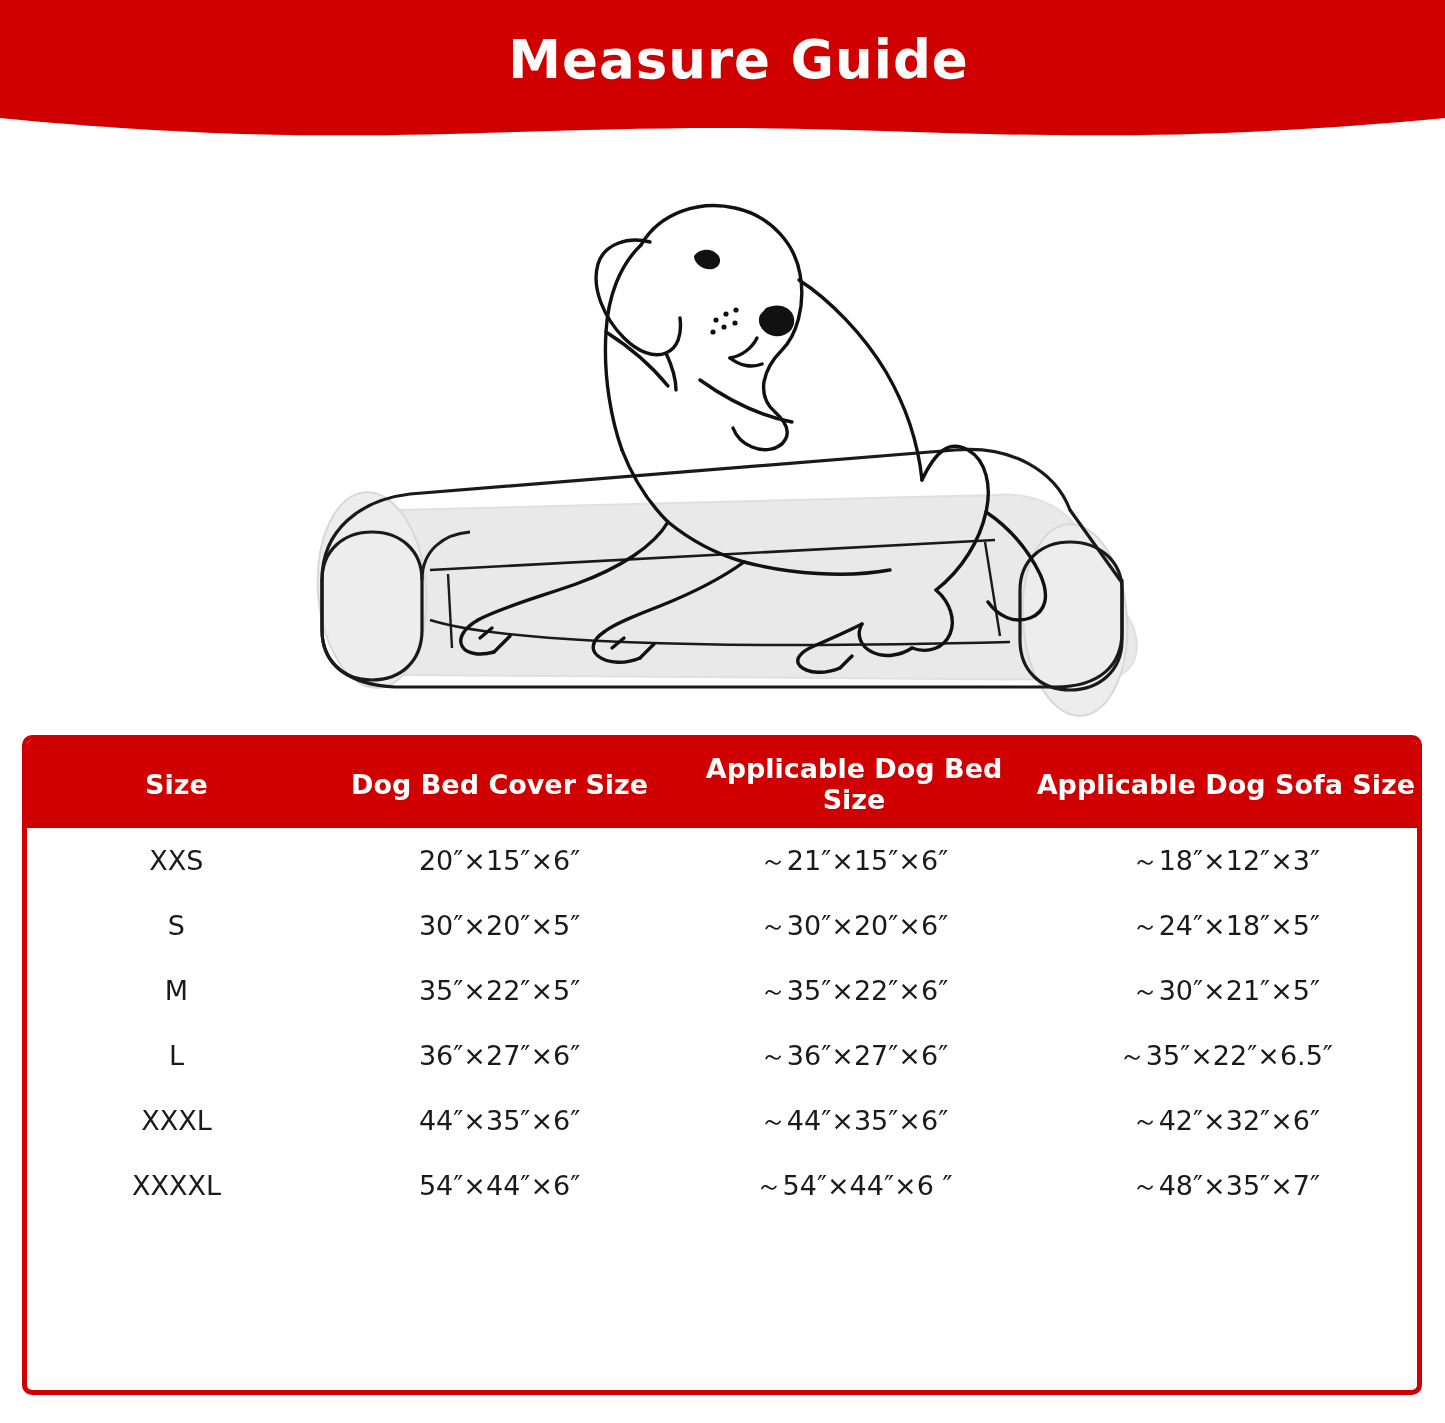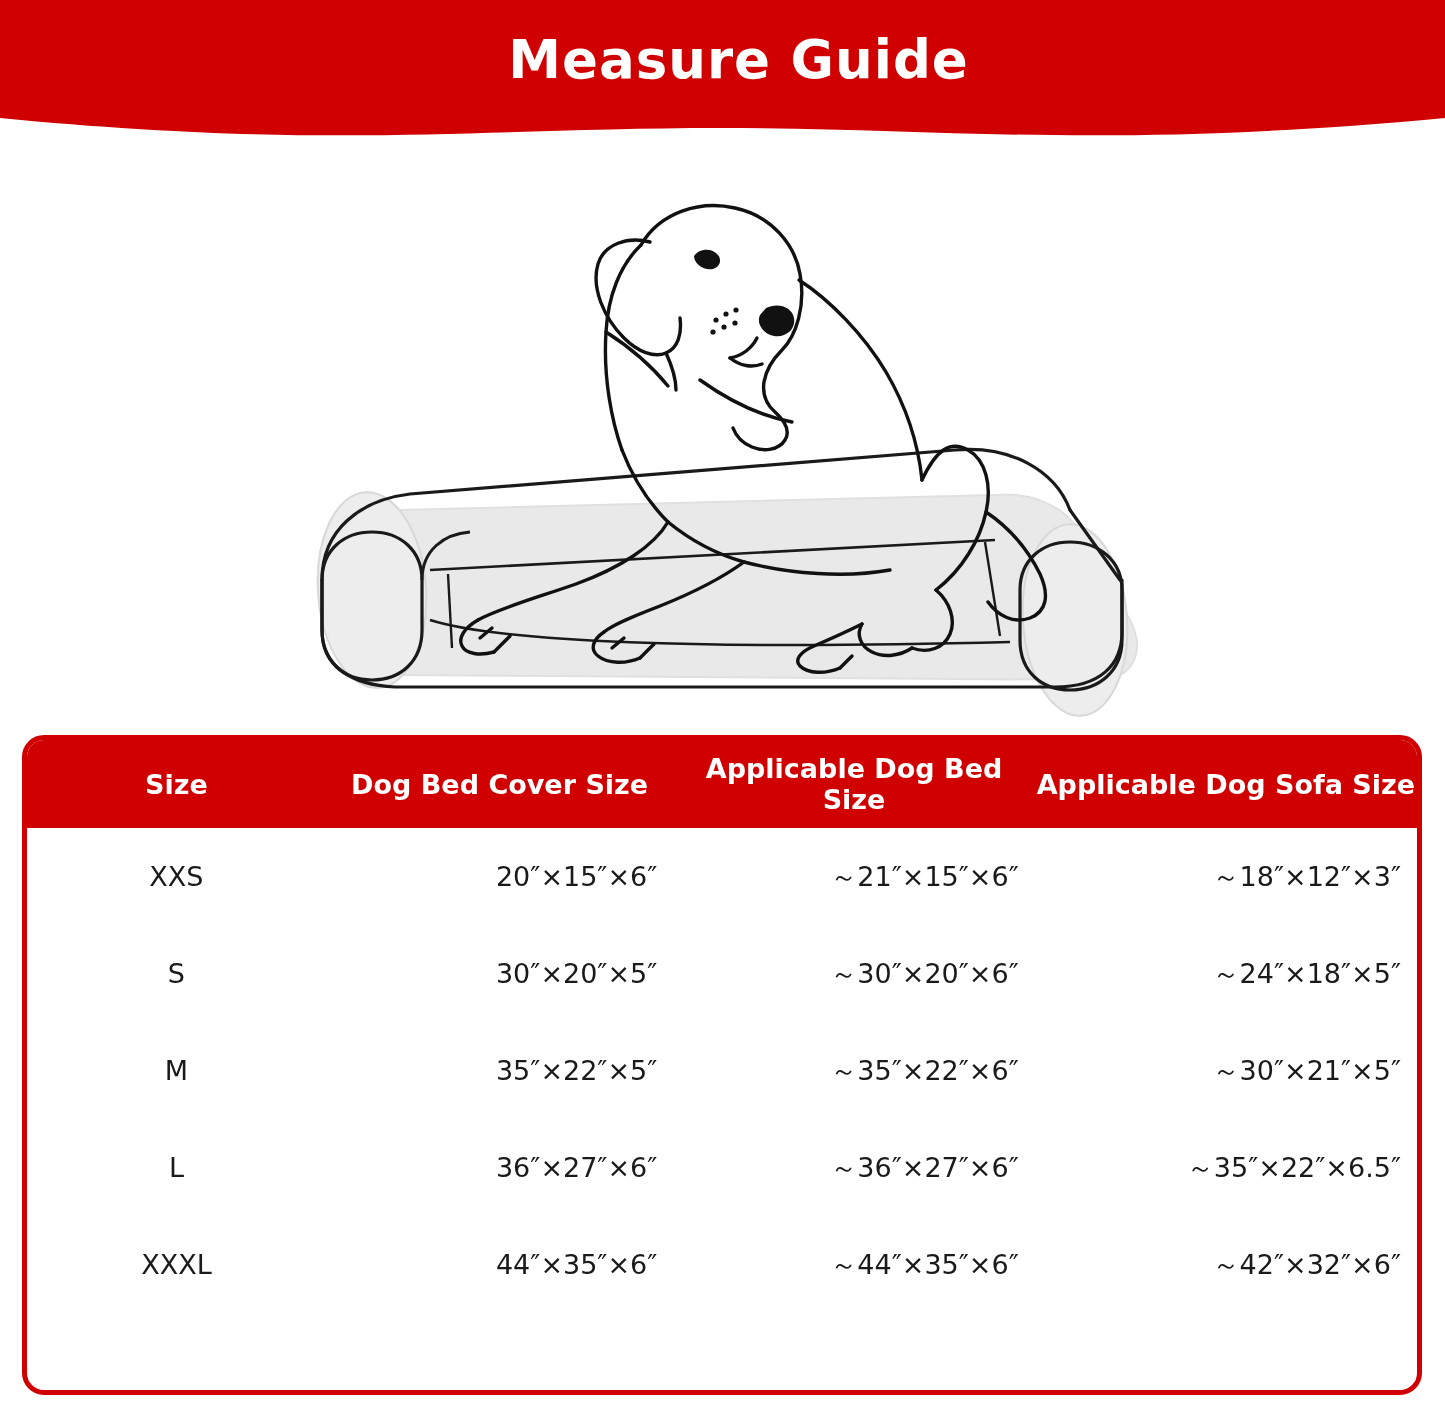--- a/index.html
+++ b/index.html
@@ -51,21 +51,21 @@
   }
 
   
   .table-wrap {
     position: absolute;
     top: 735px;
     left: 22px;
     width: 1400px;
     height: 660px;
     border: 5px solid #d00000;
-    border-radius: 22px;
+    border-radius: 10px;
     box-sizing: border-box;
     overflow: hidden;
     background: #ffffff;
   }
   table {
     width: 100%;
     border-collapse: collapse;
     table-layout: fixed;
   }
   thead tr {
@@ -79,28 +79,28 @@
     vertical-align: middle;
     text-align: center;
     padding: 0;
   }
   tbody td {
     font-size: 27px;
     color: #1a1a1a;
     height: 65px;
     text-align: center;
     vertical-align: middle;
-    padding: 16px;
+    padding: 0;
     font-weight: normal;
   }
   col.c0 { width: 21.5%; }
   col.c1 { width: 25%; }
   col.c2 { width: 26%; }
   col.c3 { width: 27.5%; }
-  .dim { white-space: nowrap; text-align: right; }
+  .dim { white-space: nowrap; }
 </style>
 </head>
 <body>
 
 <div class="header">
   <svg class="header-bg" viewBox="0 0 1445 150" preserveAspectRatio="none">
     <path d="M0,0 L1445,0 L1445,118 C1100,150 950,128 720,128 C480,128 330,150 0,118 Z" fill="#d00000"></path>
   </svg>
   <div class="header-title">Measure Guide</div>
 </div>
@@ -235,15 +235,21 @@
         <td class="dim">36″×27″×6″</td>
         <td class="dim">～36″×27″×6″</td>
         <td class="dim">～35″×22″×6.5″</td>
       </tr>
       <tr>
         <td>XXXL</td>
         <td class="dim">44″×35″×6″</td>
         <td class="dim">～44″×35″×6″</td>
         <td class="dim">～42″×32″×6″</td>
       </tr>
+      <tr>
+        <td>XXXXL</td>
+        <td class="dim">54″×44″×6″</td>
+        <td class="dim">～54″×44″×6 ″</td>
+        <td class="dim">～48″×35″×7″</td>
+      </tr>
     </tbody>
   </table>
 </div>
 
 </body></html>

